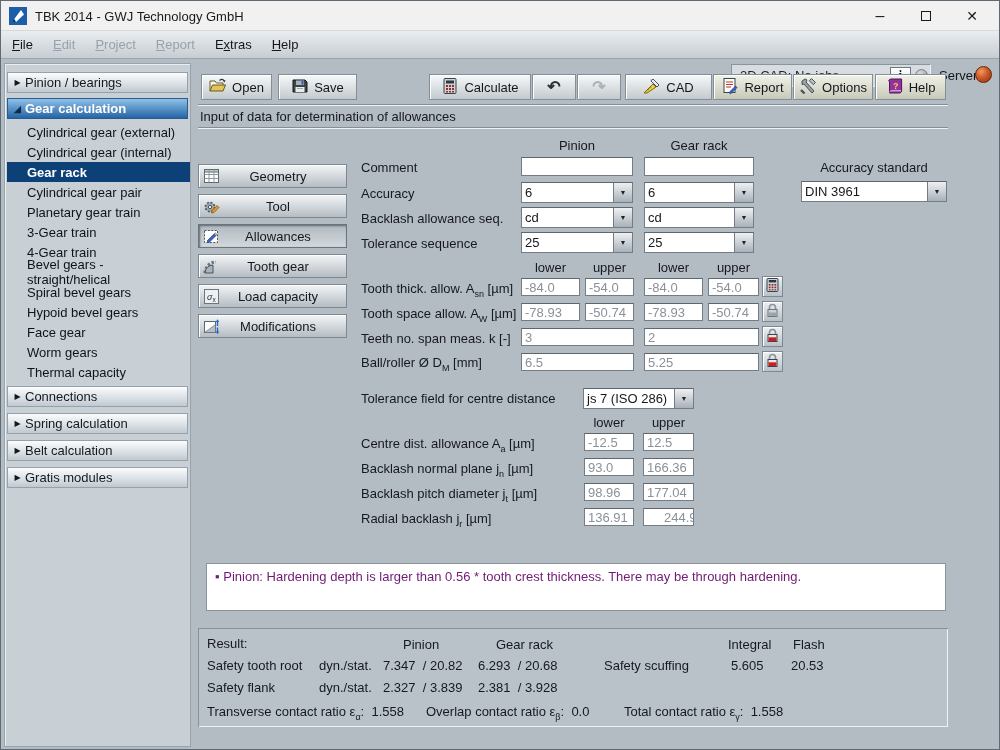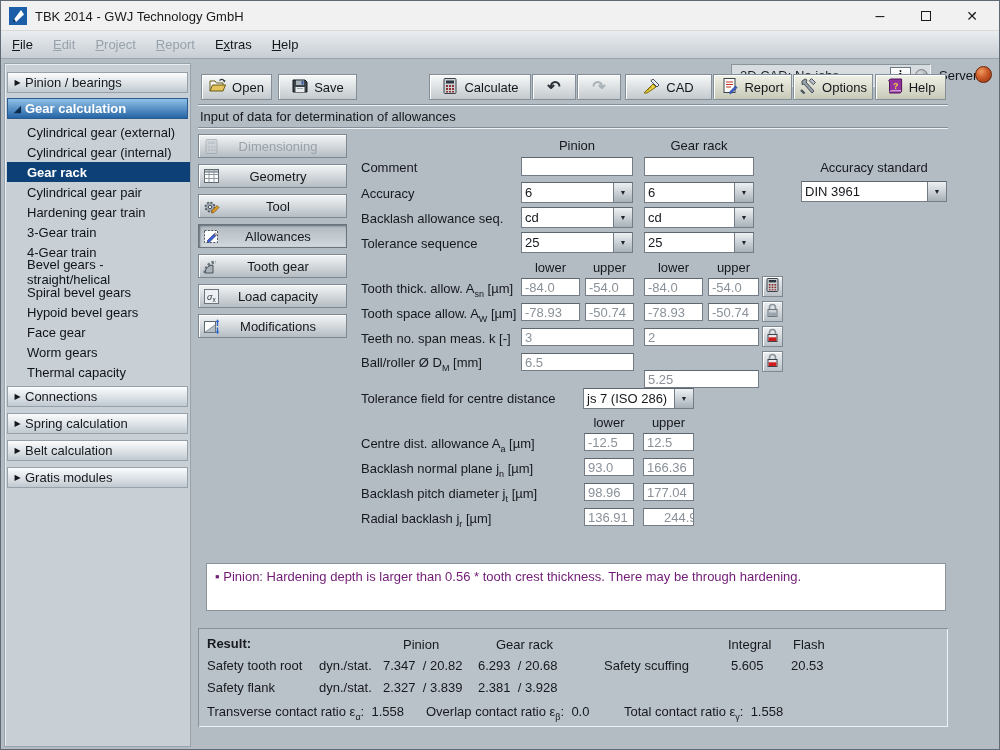--- a/index.html
+++ b/index.html
@@ -66,21 +66,21 @@
   .dd .val { flex:1; padding:2px 0 0 3px; white-space:pre; overflow:hidden; }
   .dd .arr { width:19px; background:linear-gradient(#eef1f3,#a8b1b9); border-left:1px solid #747d85; display:flex; align-items:center; justify-content:center; font-size:7px; color:#1c2329; }
   .icobtn { position:absolute; left:761px; width:21px; height:21px; border:1px solid #7e8890; background:linear-gradient(#eef1f3,#b9c1c7); box-shadow: inset 1px 1px 0 #fff; display:flex; align-items:center; justify-content:center; }
 
   .colhead { position:absolute; text-align:center; font-size:13px; color:#16191d; }
 
   
   .warnbox { position:absolute; left:205px; top:562px; width:740px; height:48px; background:#fff; border:1px solid #8a929a; }
   .warnbox .wtxt { position:absolute; left:8px; top:5px; font-size:13px; color:#701a75; white-space:pre; }
   .resultbox { position:absolute; left:197px; top:627px; width:750px; height:99px; box-shadow: inset 1px 1px 0 #87919d, inset -1px -1px 0 #eef2f6; background:#bac2c9; }
-  .bold { font-weight:bold; }
+  .bold { font-weight:normal; }
 </style>
 </head>
 <body>
 
 <div id="app">
 
   <div class="titlebar">
     <span class="abs" style="left:8px;top:6px;">
       <svg width="18" height="18" viewBox="0 0 18 18">
           <rect width="18" height="18" fill="#1d5ea8"></rect>
@@ -136,21 +136,21 @@
     <div class="sitem" style="top:78px;">
         <span>Cylindrical gear (internal)</span>
       </div>
     <div class="sitem selected" style="top:98px;">
         <span>Gear rack</span>
       </div>
     <div class="sitem" style="top:118px;">
         <span>Cylindrical gear pair</span>
       </div>
     <div class="sitem" style="top:138px;">
-        <span>Hardening gear train</span>
+        <span>Planetary gear train</span>
       </div>
     <div class="sitem" style="top:158px;">
         <span>3-Gear train</span>
       </div>
     <div class="sitem" style="top:178px;">
         <span>4-Gear train</span>
       </div>
     <div class="sitem" style="top:198px;">
         <span>Bevel gears - straight/helical</span>
       </div>
@@ -270,37 +270,20 @@
           <path d="M3.5 14.8 q1-1 2.2-1 H15" fill="none" stroke="#e9d8ee"></path>
           <text x="7" y="11.5" font-size="9" font-weight="bold" fill="#f4d53e">?</text>
         </svg></span>
     <span>Help</span>
   </button>
 
   <div class="groove" style="top:103px;"></div>
   <span class="t" style="left:199px;top:108px;">Input of data for determination of allowances</span>
   <div class="groove" style="top:126px;"></div>
 
-  <button class="navbtn disabled" style="top:133px;">
-    <span class="ic">
-        <svg width="17" height="17" viewBox="0 0 17 17">
-          <rect x="3" y="1.5" width="11" height="14" rx="1" fill="#c6ccd1" stroke="#8d979e"></rect>
-          <rect x="5" y="3.5" width="7" height="2.5" fill="#a9b2b9"></rect>
-          <g fill="#a9b2b9">
-            <rect x="5" y="8" width="2" height="2"></rect>
-            <rect x="8" y="8" width="2" height="2"></rect>
-            <rect x="11" y="8" width="1.5" height="2"></rect>
-            <rect x="5" y="11" width="2" height="2"></rect>
-            <rect x="8" y="11" width="2" height="2"></rect>
-            <rect x="11" y="11" width="1.5" height="2"></rect>
-          </g>
-        </svg>
-      </span>
-    <span class="cap">Dimensioning</span>
-  </button>
   <button class="navbtn" style="top:163px;">
     <span class="ic">
         <svg width="17" height="17" viewBox="0 0 17 17">
           <rect x="1.5" y="1.5" width="14" height="13" fill="#fff" stroke="#5d676e"></rect>
           <rect x="1.5" y="1.5" width="14" height="2.5" fill="#c4cdd4" stroke="#5d676e"></rect>
           <g stroke="#8d979e">
             <line x1="1.5" y1="6.5" x2="15.5" y2="6.5"></line>
             <line x1="1.5" y1="10.5" x2="15.5" y2="10.5"></line>
             <line x1="6" y1="1.5" x2="6" y2="14.5"></line>
             <line x1="11" y1="1.5" x2="11" y2="14.5"></line>
@@ -452,21 +435,21 @@
   <button class="icobtn" style="top:325px;">
       <span><svg width="13" height="15" viewBox="0 0 13 15">
           <path d="M3.5 7 V4.5 a3 3 0 0 1 6 0 V7" fill="none" stroke="#8b939b" stroke-width="1.6"></path>
           <rect x="2" y="6.5" width="9" height="7" fill="#e8eaec" stroke="#3c444c"></rect>
           <rect x="2.6" y="9.3" width="7.8" height="3.7" fill="#cf1d1d"></rect>
         </svg></span>
     </button>
 
   <span class="t" style="left:360px;top:354px;"><span>Ball/roller Ø D</span><sub>M</sub><span> [mm]</span></span>
   <div class="inp ro" style="left:520px;top:352px;width:113px;height:18px;">6.5</div>
-  <div class="inp ro" style="left:643px;top:352px;width:115px;height:18px;margin-top:17px;">5.25</div>
+  <div class="inp ro" style="left:643px;top:352px;width:115px;height:18px;">5.25</div>
   <button class="icobtn" style="top:350px;">
       <span><svg width="13" height="15" viewBox="0 0 13 15">
           <path d="M3.5 7 V4.5 a3 3 0 0 1 6 0 V7" fill="none" stroke="#8b939b" stroke-width="1.6"></path>
           <rect x="2" y="6.5" width="9" height="7" fill="#e8eaec" stroke="#3c444c"></rect>
           <rect x="2.6" y="9.3" width="7.8" height="3.7" fill="#cf1d1d"></rect>
         </svg></span>
     </button>
 
   <span class="t" style="left:360px;top:390px;">Tolerance field for centre distance</span>
   <div class="dd" style="left:582px;top:387px;width:111px;height:21px;">

